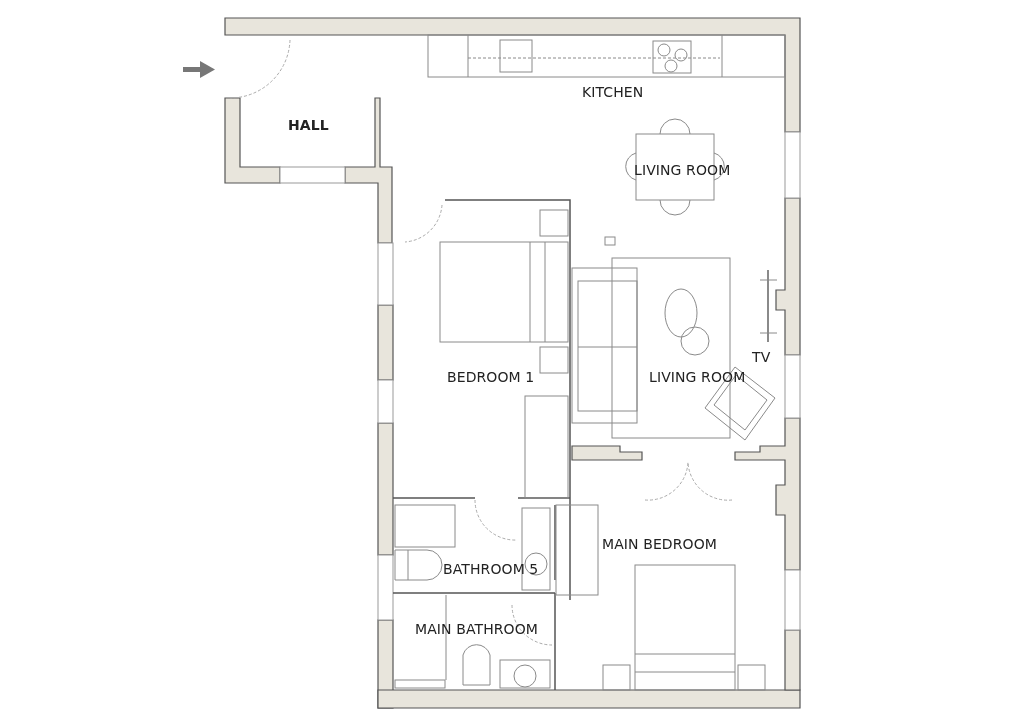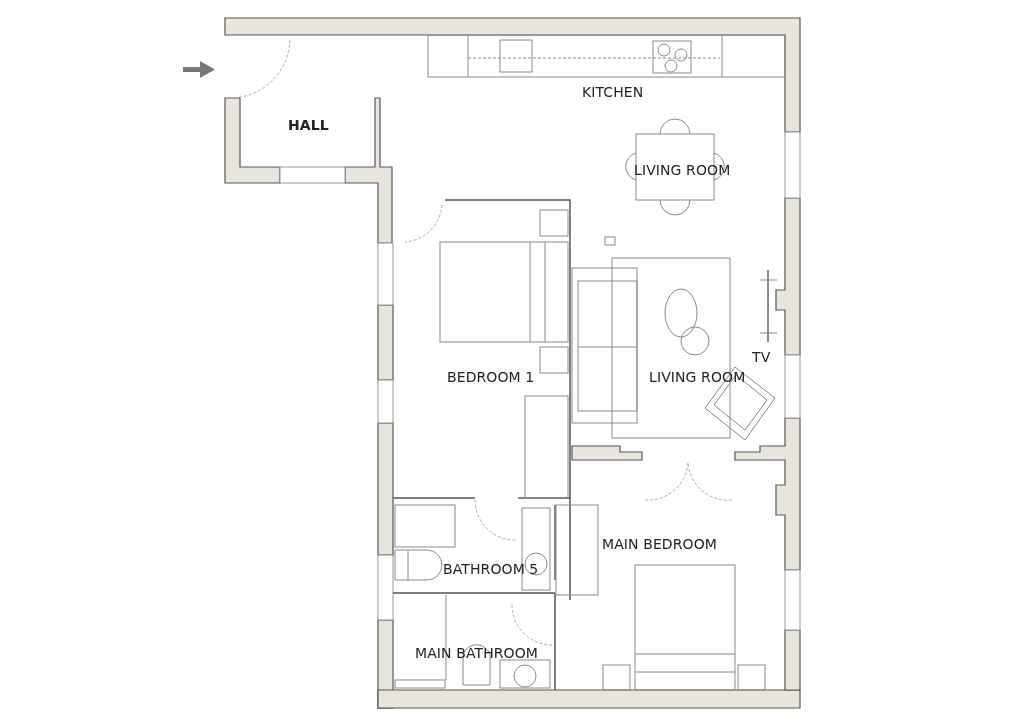--- a/index.html
+++ b/index.html
@@ -123,15 +123,15 @@
     <rect x="738" y="665" width="27" height="25"></rect>
   </g>
 </svg>
 
 <div class="lbl" style="left:288px; top:117px;font-weight:bold;">HALL</div>
 <div class="lbl" style="left:582px; top:84px;">KITCHEN</div>
 <div class="lbl" style="left:634px; top:162px;">LIVING ROOM</div>
 <div class="lbl" style="left:649px; top:369px;">LIVING ROOM</div>
 <div class="lbl" style="left:435px; top:369px;margin-left:12px;">BEDROOM 1</div>
 <div class="lbl" style="left:443px; top:561px;">BATHROOM 5</div>
-<div class="lbl" style="left:415px; top:621px;margin-top:24px;">MAIN BATHROOM</div>
+<div class="lbl" style="left:415px; top:621px;">MAIN BATHROOM</div>
 <div class="lbl" style="left:602px; top:536px;">MAIN BEDROOM</div>
 <div class="lbl" style="left:752px; top:313px;margin-top:36px;">TV</div>
 
 </body></html>

